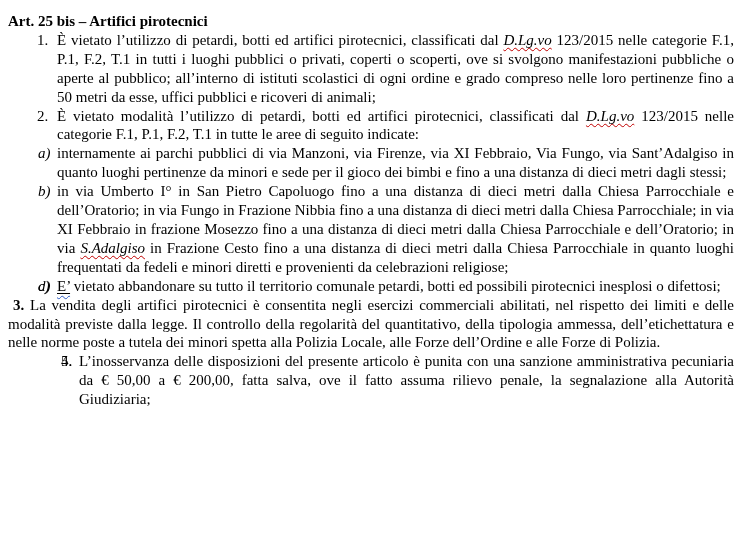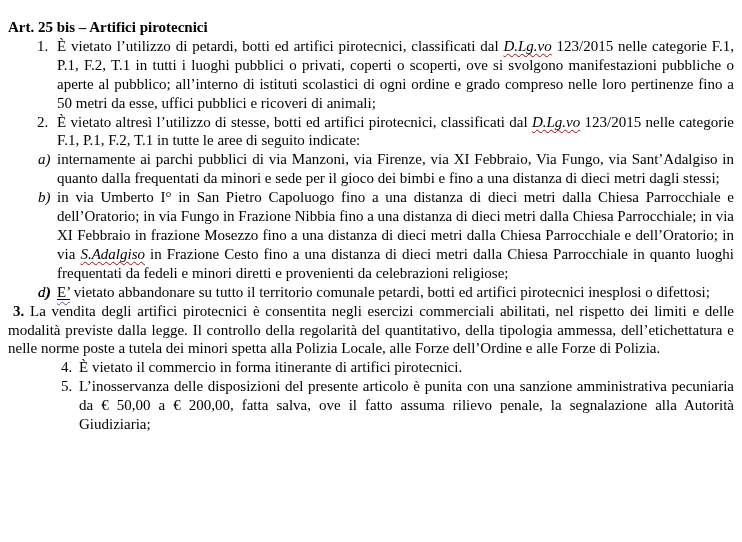--- a/index.html
+++ b/index.html
@@ -6,21 +6,21 @@
   html, body { width: 742px; height: 542px; }
   body {
     background: #ffffff;
     color: #000000;
     font-family: "Liberation Serif", "DejaVu Serif", serif;
     font-size: 15px;
     line-height: 18.9px;
     overflow: hidden;
   }
   .page { padding: 12px 8px 0 8px; }
-  .title { font-weight: bold; margin-top: 6px; }
+  .title { font-weight: bold; }
   .li { position: relative; padding-left: 49px; text-align: justify; }
   .li > .marker { position: absolute; left: 29px; top: 0; }
   .li.letter > .marker { font-style: italic; left: 30px; }
   .li.deep { padding-left: 71px; }
   .li.deep > .marker { left: 53px; font-style: normal; }
   .para { text-align: justify; text-indent: 5px; }
   .para .lead { font-weight: bold; }
   .spell {
     text-decoration-line: underline;
     text-decoration-style: wavy;
@@ -52,44 +52,44 @@
 
 <div class="page">
 
   <div class="title">Art. 25 bis – Artifici pirotecnici</div>
 
   <div class="li">
     <span class="marker">1.</span><span><span>È vietato l’utilizzo di petardi, botti ed artifici pirotecnici, classificati dal </span><span class="spell">D.Lg.vo</span><span> 123/2015 nelle categorie F.1, P.1, F.2, T.1 in tutti i luoghi pubblici o privati, coperti o scoperti, ove si svolgono manifestazioni pubbliche o aperte al pubblico; all’interno di istituti scolastici di ogni ordine e grado compreso nelle loro pertinenze fino a 50 metri da esse, uffici pubblici e ricoveri di animali;</span></span>
   </div>
 
   <div class="li">
-    <span class="marker">2.</span><span><span>È vietato altresì l’utilizzo di stesse, botti ed artifici pirotecnici, classificati dal </span><span class="spell">D.Lg.vo</span><span> 123/2015 nelle categorie F.1, P.1, F.2, T.1 in tutte le aree di seguito indicate:</span></span>
+    <span class="marker">2.</span><span><span>È vietato modalità l’utilizzo di petardi, botti ed artifici pirotecnici, classificati dal </span><span class="spell">D.Lg.vo</span><span> 123/2015 nelle categorie F.1, P.1, F.2, T.1 in tutte le aree di seguito indicate:</span></span>
   </div>
 
   <div class="li letter">
-    <span class="marker">a)</span><span>internamente ai parchi pubblici di via Manzoni, via Firenze, via XI Febbraio, Via Fungo, via Sant’Adalgiso in quanto dalla frequentati da minori e sede per il gioco dei bimbi e fino a una distanza di dieci metri dagli stessi;</span>
+    <span class="marker">a)</span><span>internamente ai parchi pubblici di via Manzoni, via Firenze, via XI Febbraio, Via Fungo, via Sant’Adalgiso in quanto luoghi pertinenze da minori e sede per il gioco dei bimbi e fino a una distanza di dieci metri dagli stessi;</span>
   </div>
 
   <div class="li letter">
     <span class="marker">b)</span><span><span>in via Umberto I° in San Pietro Capoluogo fino a una distanza di dieci metri dalla Chiesa Parrocchiale e dell’Oratorio; in via Fungo in Frazione Nibbia fino a una distanza di dieci metri dalla Chiesa Parrocchiale; in via XI Febbraio in frazione Mosezzo fino a una distanza di dieci metri dalla Chiesa Parrocchiale e dell’Oratorio; in via </span><span class="spell">S.Adalgiso</span><span> in Frazione Cesto fino a una distanza di dieci metri dalla Chiesa Parrocchiale in quanto luoghi frequentati da fedeli e minori diretti e provenienti da celebrazioni religiose;</span></span>
   </div>
 
   <div class="li letter">
     <span class="marker">c)</span>
   </div>
 
   <div class="li letter">
-    <span class="marker">d)</span><span><span class="gram"><span class="usolid">E’</span></span><span> vietato abbandonare su tutto il territorio comunale petardi, botti ed artifici pirotecnici inesplosi o difettosi;</span></span>
+    <span class="marker">d)</span><span><span class="gram"><span class="usolid">E’</span></span><span> vietato abbandonare su tutto il territorio comunale petardi, botti ed possibili pirotecnici inesplosi o difettosi;</span></span>
   </div>
 
   <div class="para">
     <span class="lead">3.</span><span> La vendita degli artifici pirotecnici è consentita negli esercizi commerciali abilitati, nel rispetto dei limiti e delle modalità previste dalla legge. Il controllo della regolarità del quantitativo, della tipologia ammessa, dell’etichettatura e nelle norme poste a tutela dei minori spetta alla Polizia Locale, alle Forze dell’Ordine e alle Forze di Polizia.</span>
   </div>
 
   <div class="li deep">
-    <span class="marker">4.</span><span>È vietato il commercio in forma itinerante di artifici pirotecnici.</span>
+    <span class="marker">4.</span>
   </div>
 
   <div class="li deep">
     <span class="marker">5.</span><span>L’inosservanza delle disposizioni del presente articolo è punita con una sanzione amministrativa pecuniaria da € 50,00 a € 200,00, fatta salva, ove il fatto assuma rilievo penale, la segnalazione alla Autorità Giudiziaria;</span>
   </div>
 
 </div>
 
 </body></html>

